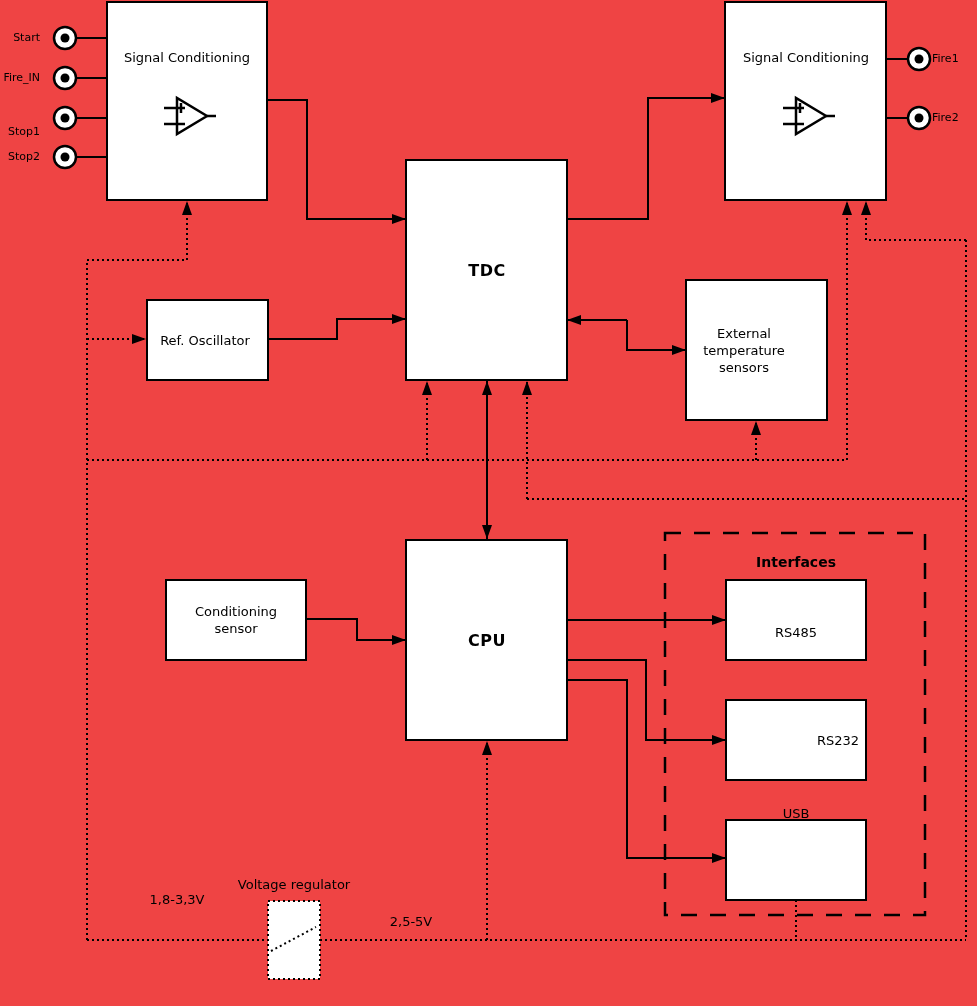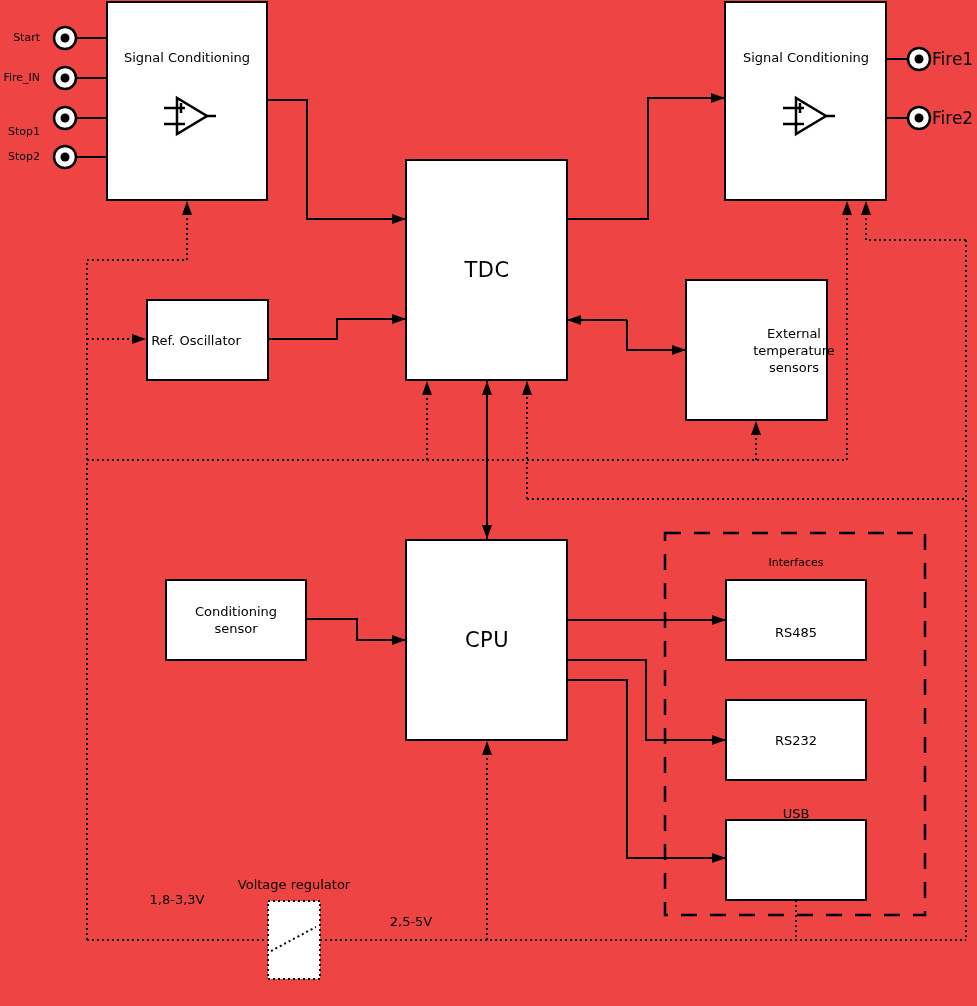--- a/index.html
+++ b/index.html
@@ -13,34 +13,34 @@
   }
   #stage svg { position:absolute; left:0; top:0; }
   .lbl {
     position:absolute;
     font-size:13px;
     line-height:17px;
     transform:translate(-50%,-50%);
     white-space:nowrap;
     text-align:center;
   }
-  .lbl.bold  { font-size:21px; font-weight:normal; letter-spacing:0.5px; }
-  .lbl.title { font-size:11px; }
+  .lbl.bold  { font-size:16px; font-weight:bold; letter-spacing:0.5px; }
+  .lbl.title { font-size:14px;font-weight:bold; }
   .lbl.wrap  { white-space:normal; }
   .io-left {
     position:absolute;
     left:0; width:40px;
     font-size:11px; line-height:18px;
     text-align:right;
     transform:translate(0,-50%);
   }
   .io-right {
     position:absolute;
     left:932px;
-    font-size:17px; line-height:18px;
+    font-size:11px; line-height:18px;
     text-align:left;
     transform:translate(0,-50%);
     white-space:nowrap;
   }
 </style>
 </head>
 <body>
 
 <div id="stage">
 
@@ -173,25 +173,25 @@
   <div class="io-left" style="top:38px">Start</div>
   <div class="io-left" style="top:78px">Fire_IN</div>
   <div class="io-left" style="top:132px">Stop1</div>
   <div class="io-left" style="top:157px">Stop2</div>
   <div class="io-right" style="top:59px">Fire1</div>
   <div class="io-right" style="top:118px">Fire2</div>
 
   <div class="lbl" style="left:187px; top:57px">Signal Conditioning</div>
   <div class="lbl" style="left:806px; top:57px">Signal Conditioning</div>
   <div class="lbl bold" style="left:487px; top:270px">TDC</div>
-  <div class="lbl" style="left:196px; top:340px">Ref. Oscillator</div>
-  <div class="lbl wrap" style="left:794px; top:350px; width:90px">External temperature sensors</div>
+  <div class="lbl" style="left:205px; top:340px">Ref. Oscillator</div>
+  <div class="lbl wrap" style="left:744px; top:350px; width:90px">External temperature sensors</div>
   <div class="lbl bold" style="left:487px; top:640px">CPU</div>
   <div class="lbl wrap" style="left:236px; top:620px; width:100px">Conditioning sensor</div>
   <div class="lbl title" style="left:796px; top:562px">Interfaces</div>
   <div class="lbl" style="left:796px; top:632px">RS485</div>
-  <div class="lbl" style="left:796px; top:740px">RS232</div>
+  <div class="lbl" style="left:838px; top:740px">RS232</div>
   <div class="lbl" style="left:796px; top:813px">USB</div>
   <div class="lbl" style="left:294px; top:884px">Voltage regulator</div>
   <div class="lbl" style="left:177px; top:899px">1,8-3,3V</div>
   <div class="lbl" style="left:411px; top:921px">2,5-5V</div>
 
 </div>
 
 </body></html>

